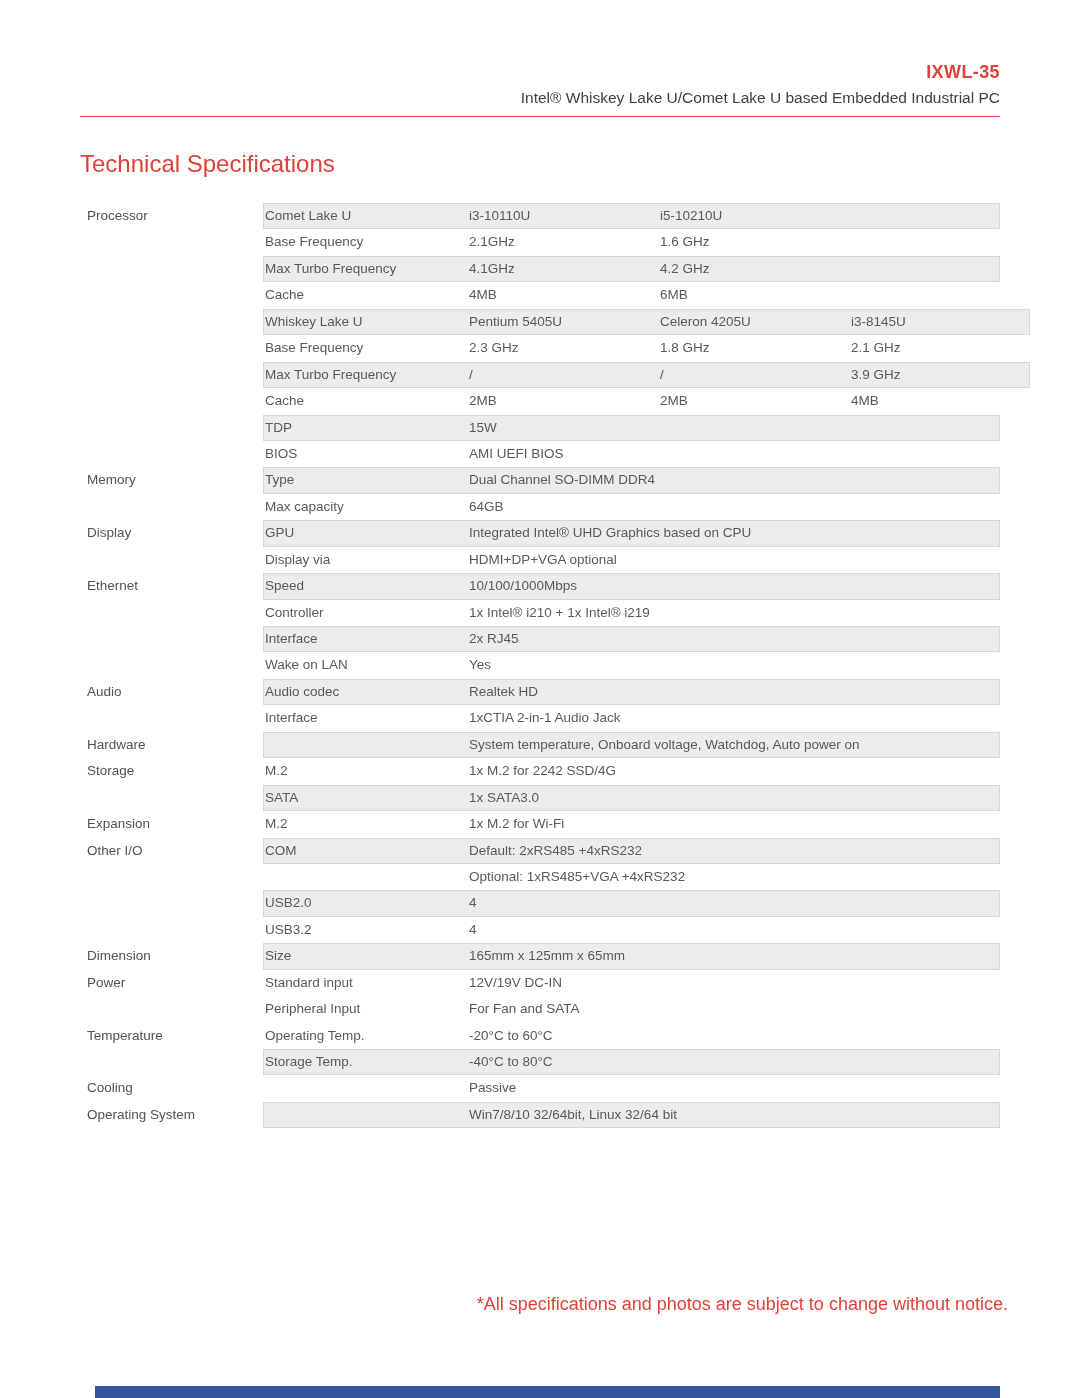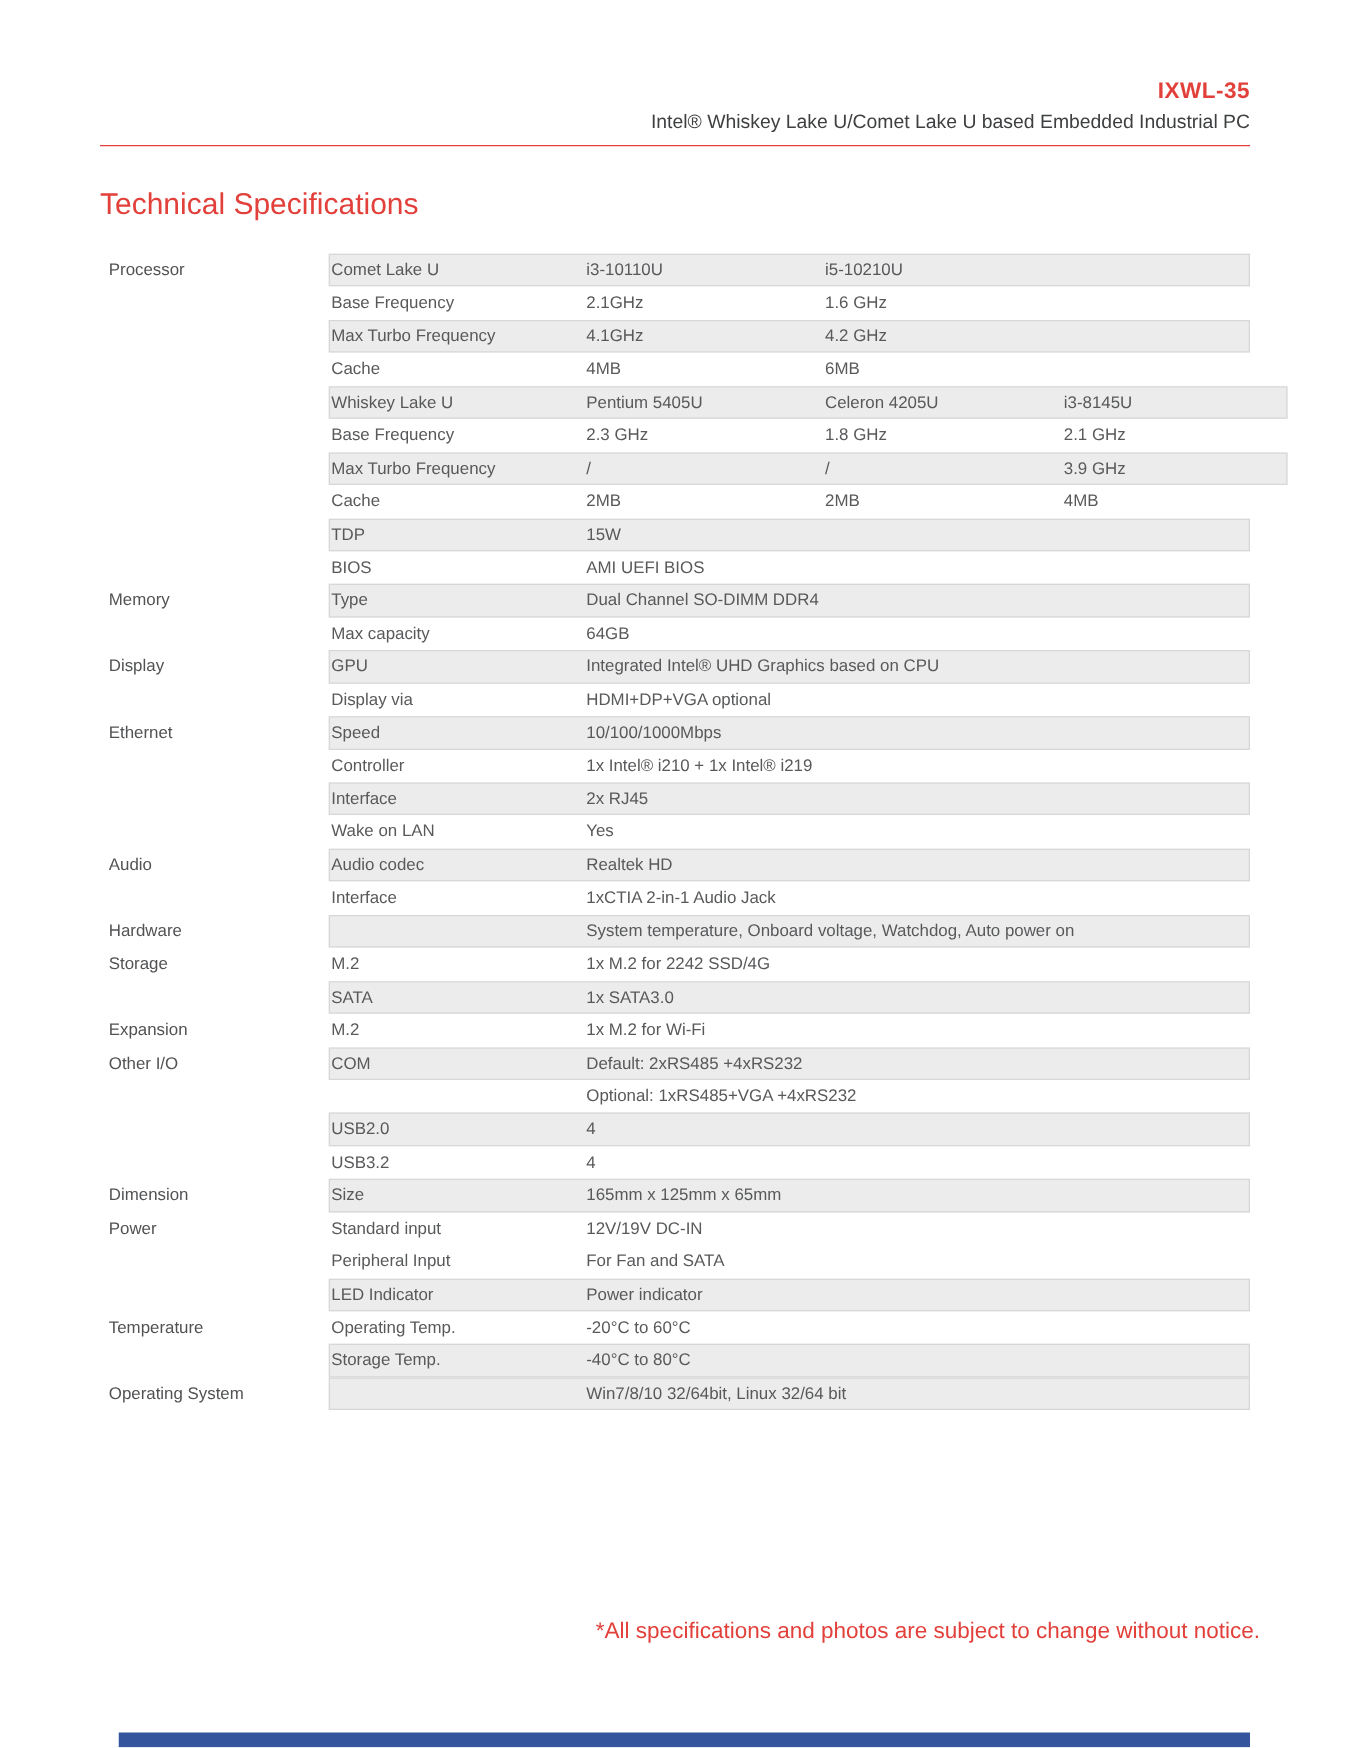--- a/index.html
+++ b/index.html
@@ -347,41 +347,41 @@
           <div class="val">12V/19V DC-IN</div>
         </div>
       </div>
       <div class="row plain">
         <div class="cat"></div>
         <div class="valbox">
           <div class="label">Peripheral Input</div>
           <div class="val">For Fan and SATA</div>
         </div>
       </div>
-      <div class="row shaded">
-        <div class="cat"></div>
-        <div class="valbox">
-          <div class="label">LED Indicator</div>
-          <div class="val">Power indicator</div>
-        </div>
-      </div>
       <div class="row plain">
         <div class="cat">Temperature</div>
         <div class="valbox">
           <div class="label">Operating Temp.</div>
           <div class="val">-20°C to 60°C</div>
         </div>
       </div>
       <div class="row shaded">
         <div class="cat"></div>
         <div class="valbox">
           <div class="label">Storage Temp.</div>
           <div class="val">-40°C to 80°C</div>
         </div>
       </div>
+      <div class="row plain">
+        <div class="cat">Cooling</div>
+        <div class="valbox">
+          <div class="label"></div>
+          <div class="val">Passive</div>
+        </div>
+      </div>
       <div class="row shaded">
         <div class="cat">Operating System</div>
         <div class="valbox">
           <div class="label"></div>
           <div class="val">Win7/8/10 32/64bit, Linux 32/64 bit</div>
         </div>
       </div>
     </div>
 
   <div class="footnote">*All specifications and photos are subject to change without notice.</div>

